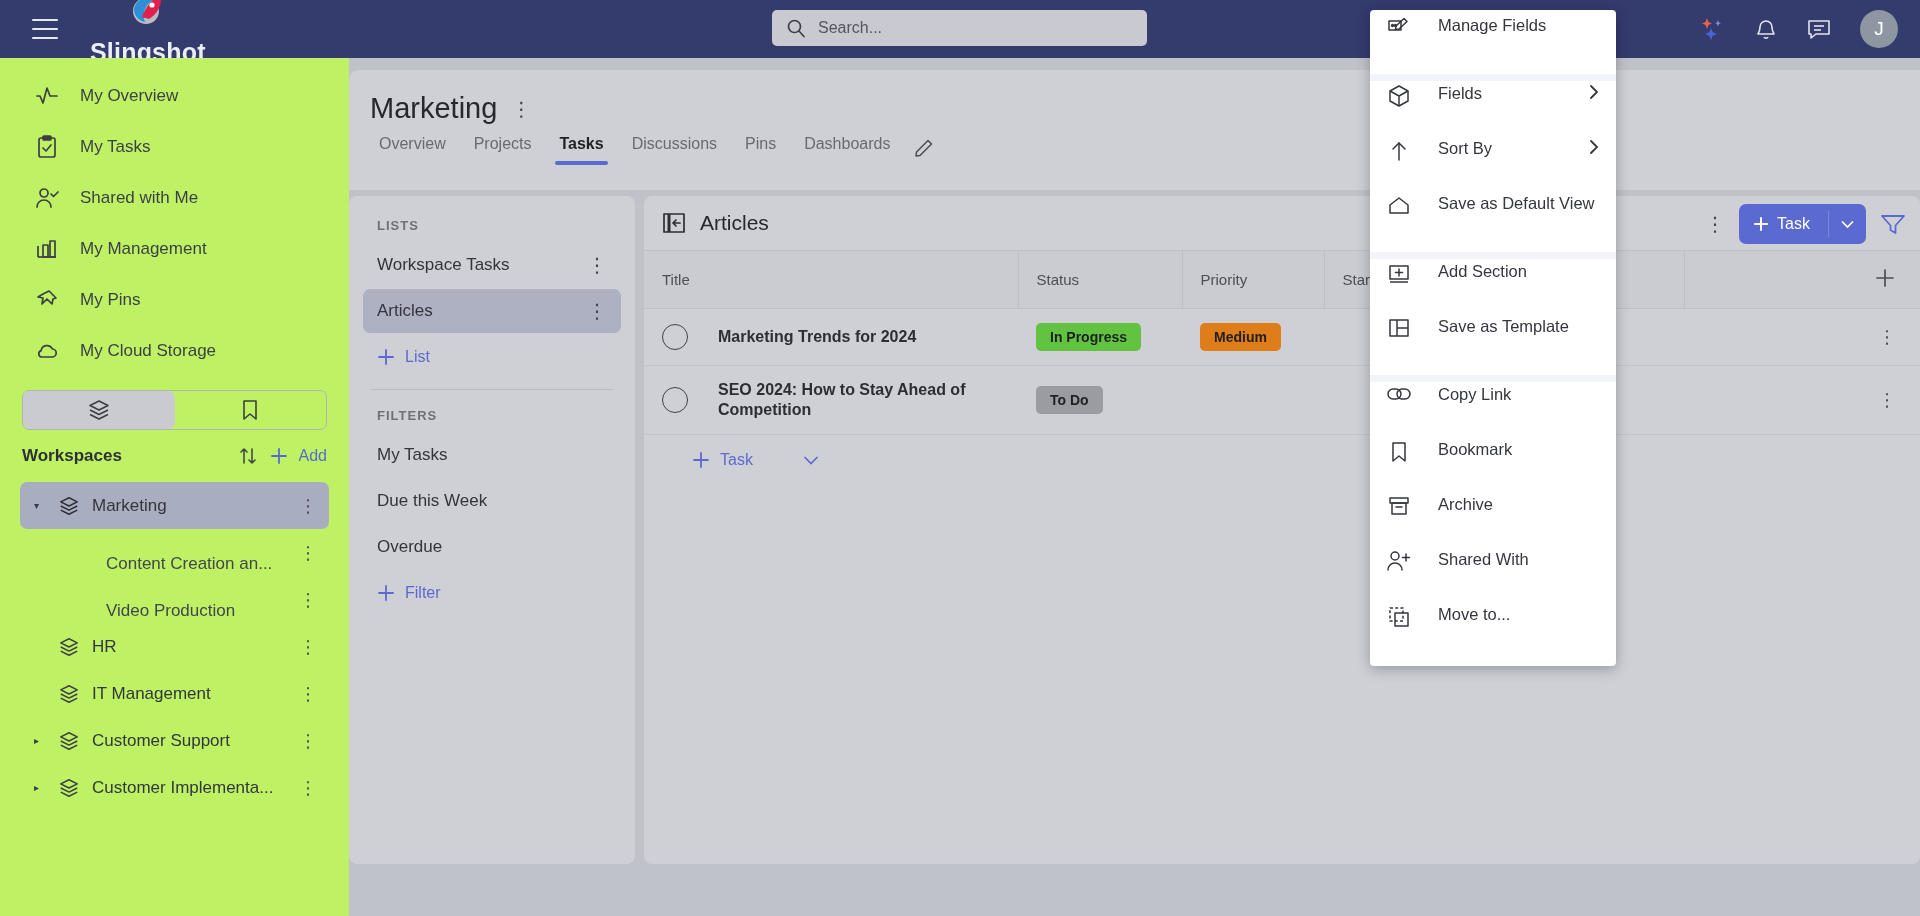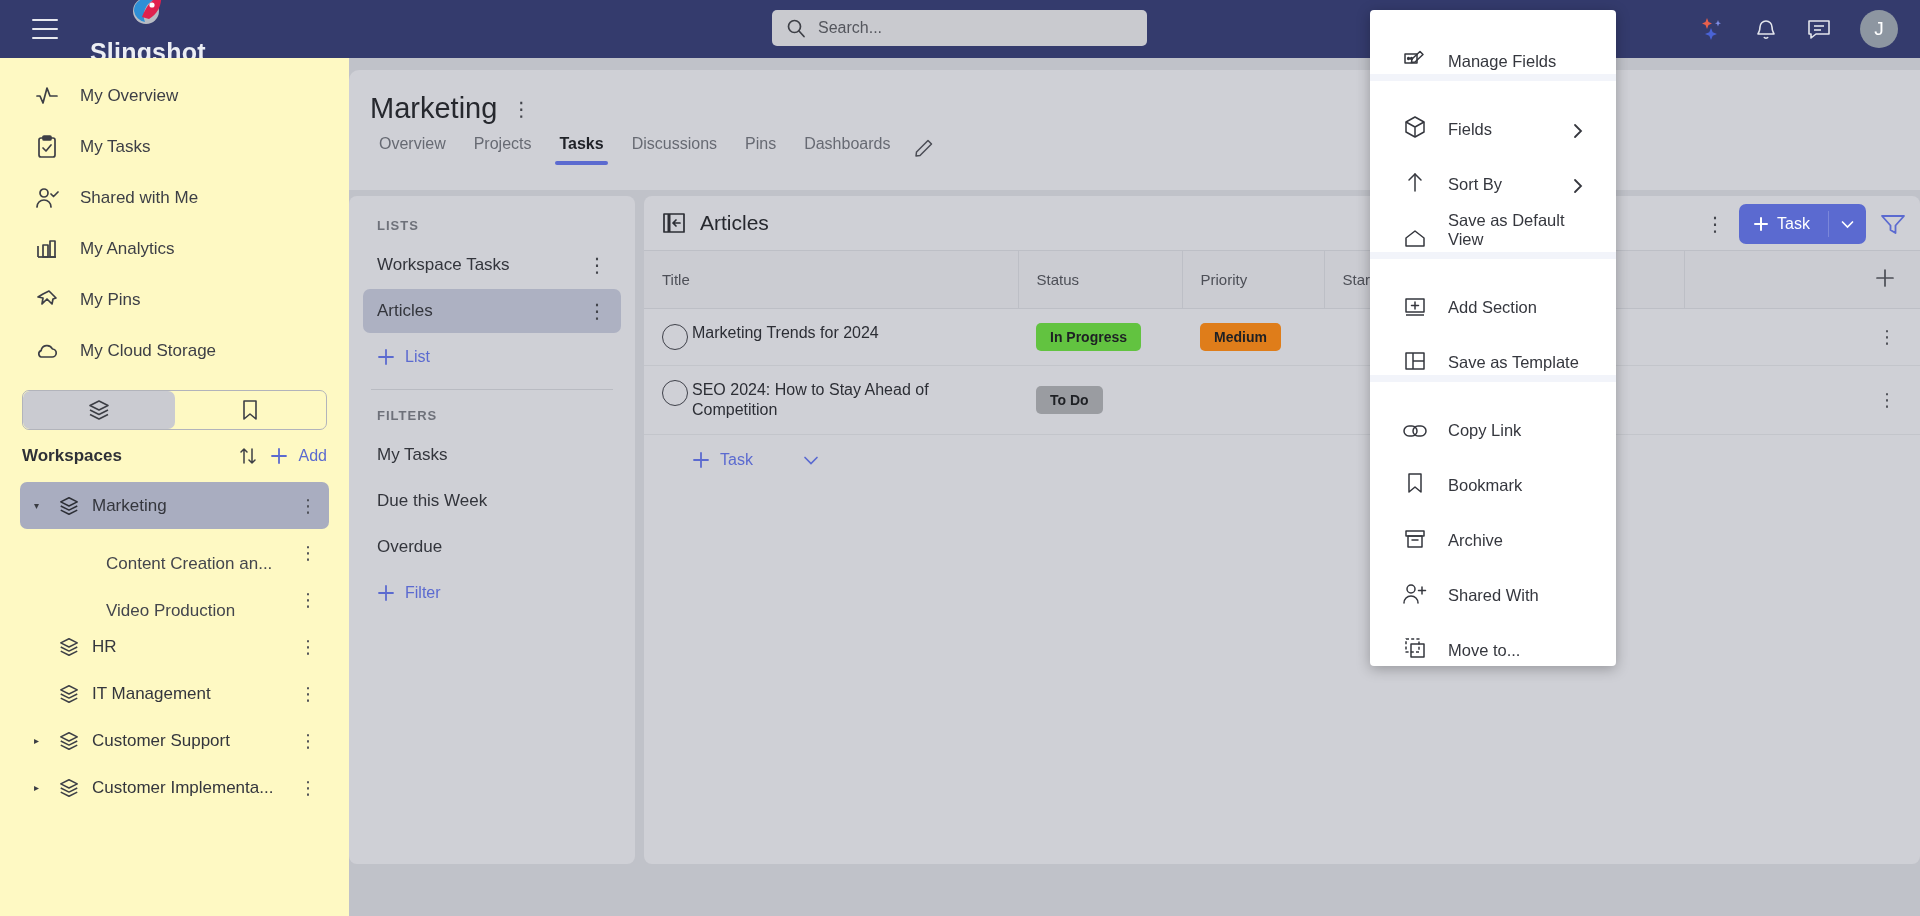--- a/index.html
+++ b/index.html
@@ -49,21 +49,21 @@
     width: 38px; height: 38px; border-radius: 50%;
     background: #8d96a1; color: #fff; font-size: 19px;
     display: flex; align-items: center; justify-content: center;
     cursor: pointer;
   }
 
   
   .sidebar {
     position: absolute; left: 0; top: 58px;
     width: 349px; height: 858px;
-    background: #fef9c3;
+    background: #bef264;
     padding-top: 12px;
     overflow: hidden;
   }
   .nav-item {
     height: 51px; display: flex; align-items: center;
     padding-left: 34px; gap: 20px; cursor: pointer;
   }
   .nav-item .label { font-size: 17px; color: #3d3f46; }
   .nav-icon { width: 26px; height: 26px; display:flex; align-items:center; justify-content:center; }
 
@@ -188,21 +188,21 @@
 
   table.tasks { width: 100%; border-collapse: collapse; }
   table.tasks th {
     text-align: left; font-weight: normal; font-size: 15px; color: #4d4f57;
     padding: 16px 0 16px 18px; border-top: 1px solid #bdbfc6; border-bottom: 1px solid #bdbfc6;
     border-right: 1px solid #bdbfc6; background: #cbccd2; margin-top: 48px;
   }
   table.tasks td {
     padding: 14px 0 14px 18px; border-bottom: 1px solid #c3c5cb; font-size: 16px; color: #2c2e35;
   }
-  .title-cell { display: flex; gap: 4px; }
+  .title-cell { display: flex; align-items: center; gap: 30px; font-weight: bold; }
   .radio {
     width: 26px; height: 26px; border-radius: 50%;
     border: 1.6px solid #3f414a; flex-shrink: 0; cursor: pointer;
   }
   .badge {
     display: inline-block; padding: 6px 14px; border-radius: 5px;
     font-size: 14px; font-weight: bold; color: #1e2024;
   }
   .row-kebab { color: #4a4c53; font-size: 18px; cursor: pointer; line-height: 1; }
 
@@ -212,22 +212,22 @@
   }
 
   
   .ctx-menu {
     position: absolute; left: 1370px; top: 10px;
     width: 246px; background: #fff; border-radius: 4px;
     box-shadow: 0 3px 14px rgba(0,0,0,.28);
     padding: 6px 0; z-index: 50;
   }
   .ctx-item {
-    height: 55px; display: flex; align-items: flex-end;
-    padding: 0 32px; gap: 20px; cursor: pointer; position: relative;
+    height: 55px; display: flex; align-items: flex-start;
+    padding: 0 16px; gap: 26px; cursor: pointer; position: relative;
   }
   .ctx-label { font-size: 16.5px; color: #35373e; flex: 1; }
   .ctx-sep { height: 7px; background: #f2f4fa; margin: 3px 0; }
   .ctx-arrow { color: #35373e; font-size: 17px; }
   .ctx-icon { width: 26px; display: flex; align-items: center; justify-content: center; flex-shrink: 0; }
 
   .filter-icon-btn { cursor: pointer; display:flex; align-items:center; }
   svg { display: block; }
 </style>
 </head>
@@ -322,21 +322,21 @@
 
   <div class="nav-item">
     <span class="nav-icon">
       <svg width="24" height="24" viewBox="0 0 24 24" fill="none" stroke="#3d3f46" stroke-width="1.7" stroke-linejoin="round">
         <path d="M3 20V9"></path>
           <rect x="8" y="8" width="5" height="12"></rect>
           <rect x="15" y="4" width="5" height="16"></rect>
         <path d="M3 20h18"></path>
       </svg>
     </span>
-    <span class="label">My Analytics</span>
+    <span class="label">My Management</span>
   </div>
 
   <div class="nav-item">
     <span class="nav-icon">
       <svg width="24" height="24" viewBox="0 0 24 24" fill="none" stroke="#3d3f46" stroke-width="1.7" stroke-linejoin="round">
         <path d="M14 3l7 7-3 1-1 5-5-5-5 5 1-6-5-1 5-3z"></path>
       </svg>
     </span>
     <span class="label">My Pins</span>
   </div>

